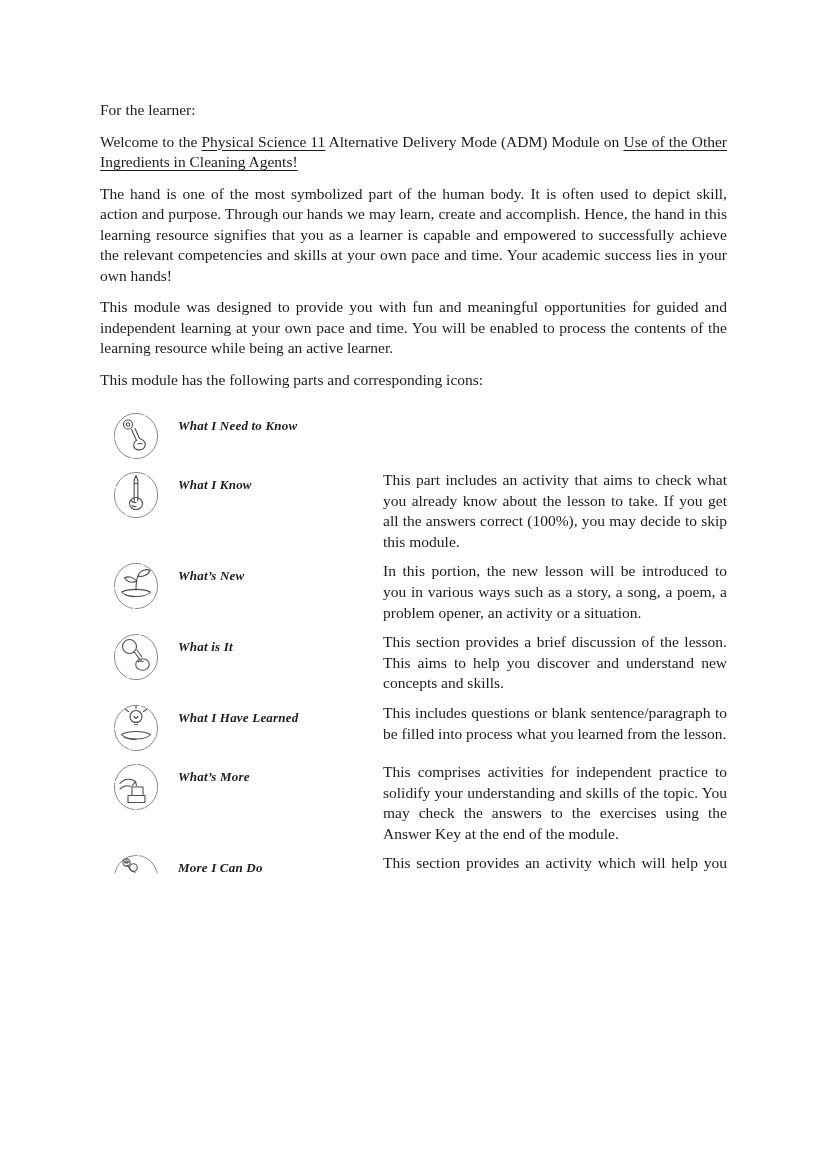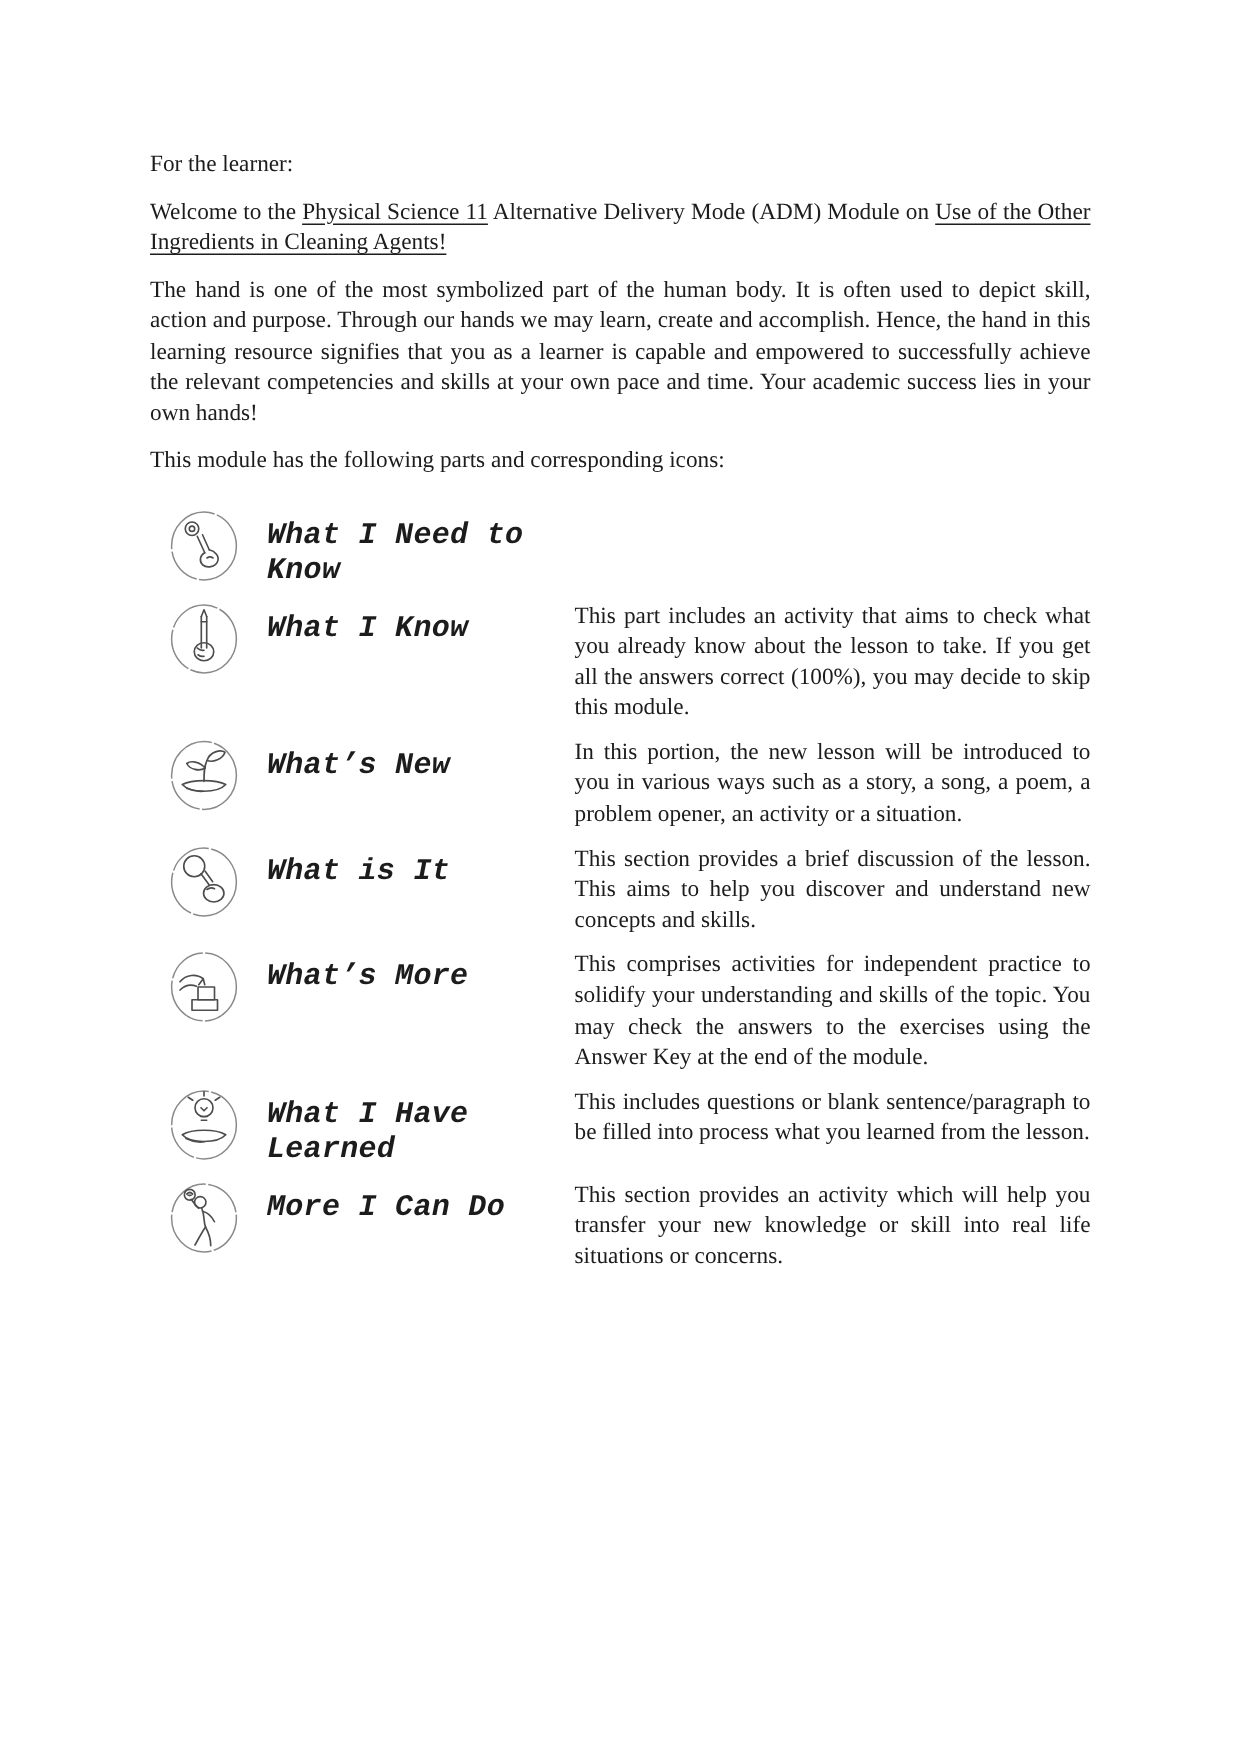--- a/index.html
+++ b/index.html
@@ -32,24 +32,24 @@
     display: grid;
     grid-template-columns: 78px 205px 344px;
     margin-bottom: 9px;
   }
   .icon-cell {
     padding-left: 11px;
     padding-top: 0;
   }
   .icon-cell svg { display: block; }
   .label-cell {
-    font-family: Liberation Mono, monospace;
+    font-family: Liberation Serif, serif;
     font-weight: bold;
     font-style: italic;
-    font-size: 20px;
+    font-size: 13px;
     padding-top: 7px;
     letter-spacing: 0.2px;
   }
   .desc-cell {
     font-size: 15.5px;
     line-height: 20.6px;
     text-align: justify;
   }
   .page-number {
     position: absolute;
@@ -89,20 +89,21 @@
 
 <div class="page">
   <div class="content">
 
     <p class="para no-justify">For the learner:</p>
 
     <p class="para"><span>Welcome to the </span><span class="u">Physical Science 11</span><span> Alternative Delivery Mode (ADM) Module on </span><span class="u">Use of the Other Ingredients in Cleaning Agents!</span></p>
 
     <p class="para">The hand is one of the most symbolized part of the human body. It is often used to depict skill, action and purpose. Through our hands we may learn, create and accomplish. Hence, the hand in this learning resource signifies that you as a learner is capable and empowered to successfully achieve the relevant competencies and skills at your own pace and time. Your academic success lies in your own hands!</p>
 
+    <p class="para">This module was designed to provide you with fun and meaningful opportunities for guided and independent learning at your own pace and time. You will be enabled to process the contents of the learning resource while being an active learner.</p>
 
     <p class="para no-justify">This module has the following parts and corresponding icons:</p>
 
     <div class="parts">
 
       <div class="part-row">
         <div class="icon-cell">
           <svg width="50" height="50" viewBox="0 0 50 50">
             <ellipse class="ring" cx="25" cy="25" rx="21.6" ry="22.6" stroke-dasharray="38 1.6 26 1.6 44 1.6"></ellipse>
             <g class="sketch">
@@ -163,38 +164,20 @@
               <circle cx="18.5" cy="14.5" r="7"></circle>
               <path d="M23 19.5 L28.5 27"></path>
               <path d="M25.8 17.8 L30.8 24.8"></path>
               <ellipse cx="31.5" cy="32.5" rx="6.8" ry="5.8"></ellipse>
               <path d="M27 30 q2.5 -2 5 -0.5"></path>
             </g>
           </svg>
         </div>
         <div class="label-cell">What is It</div>
         <div class="desc-cell">This section provides a brief discussion of the lesson. This aims to help you discover and understand new concepts and skills.</div>
-      </div>
-
-      <div class="part-row">
-        <div class="icon-cell">
-          <svg width="50" height="50" viewBox="0 0 50 50">
-            <ellipse class="ring" cx="25" cy="25" rx="21.6" ry="22.6" stroke-dasharray="34 1.6 38 1.6 28 1.6"></ellipse>
-            <g class="sketch">
-              <rect x="21" y="25" width="11" height="8.5"></rect>
-              <rect x="17" y="33.5" width="17" height="7"></rect>
-              <path d="M9 21.5 C13 16.5 20 16 24.5 19.5"></path>
-              <path d="M24.5 19.5 L21.5 23.5"></path>
-              <path d="M24.5 19.5 L25.5 23.5"></path>
-              <path d="M9 27 C12 24 16 23 20 24.5"></path>
-            </g>
-          </svg>
-        </div>
-        <div class="label-cell">What’s More</div>
-        <div class="desc-cell">This comprises activities for independent practice to solidify your understanding and skills of the topic. You may check the answers to the exercises using the Answer Key at the end of the module.</div>
       </div>
 
       <div class="part-row">
         <div class="icon-cell">
           <svg width="50" height="50" viewBox="0 0 50 50">
             <ellipse class="ring" cx="25" cy="25" rx="21.6" ry="22.6" stroke-dasharray="40 1.6 26 1.6 38 1.6"></ellipse>
             <g class="sketch">
               <circle cx="25" cy="13.5" r="6"></circle>
               <path d="M22.8 19.3 L27.2 19.3"></path>
               <path d="M23.2 21.8 L26.8 21.8"></path>
@@ -207,20 +190,38 @@
             </g>
           </svg>
         </div>
         <div class="label-cell">What I Have Learned</div>
         <div class="desc-cell">This includes questions or blank sentence/paragraph to be filled into process what you learned from the lesson.</div>
       </div>
 
       <div class="part-row">
         <div class="icon-cell">
           <svg width="50" height="50" viewBox="0 0 50 50">
+            <ellipse class="ring" cx="25" cy="25" rx="21.6" ry="22.6" stroke-dasharray="34 1.6 38 1.6 28 1.6"></ellipse>
+            <g class="sketch">
+              <rect x="21" y="25" width="11" height="8.5"></rect>
+              <rect x="17" y="33.5" width="17" height="7"></rect>
+              <path d="M9 21.5 C13 16.5 20 16 24.5 19.5"></path>
+              <path d="M24.5 19.5 L21.5 23.5"></path>
+              <path d="M24.5 19.5 L25.5 23.5"></path>
+              <path d="M9 27 C12 24 16 23 20 24.5"></path>
+            </g>
+          </svg>
+        </div>
+        <div class="label-cell">What’s More</div>
+        <div class="desc-cell">This comprises activities for independent practice to solidify your understanding and skills of the topic. You may check the answers to the exercises using the Answer Key at the end of the module.</div>
+      </div>
+
+      <div class="part-row">
+        <div class="icon-cell">
+          <svg width="50" height="50" viewBox="0 0 50 50">
             <ellipse class="ring" cx="25" cy="25" rx="21.6" ry="22.6" stroke-dasharray="28 1.6 42 1.6 32 1.6"></ellipse>
             <g class="sketch">
               <circle cx="15.5" cy="9.5" r="3.6"></circle>
               <path d="M13.5 9 q2 -2 4 0 q-2 2 -4 0"></path>
               <circle cx="22.5" cy="14.5" r="3.8"></circle>
               <path d="M21.5 18.5 C19 16.5 17.5 14 16.5 12.5"></path>
               <path d="M23.5 18.5 C25.5 23 24.5 27 26 31"></path>
               <path d="M24 20.5 C28 21.5 30.5 24.5 32 27.5"></path>
               <path d="M26 31 C23 35.5 21 39.5 19 43"></path>
               <path d="M26 31 C28.5 35.5 29.5 39.5 29.5 43.5"></path>

